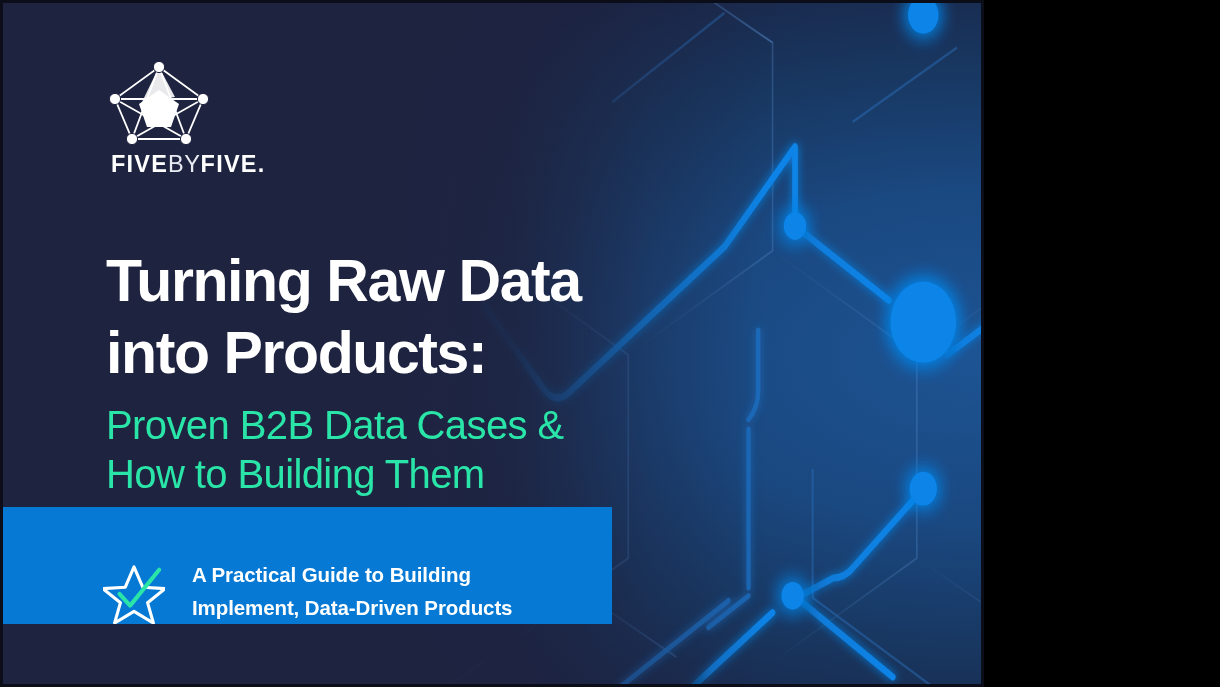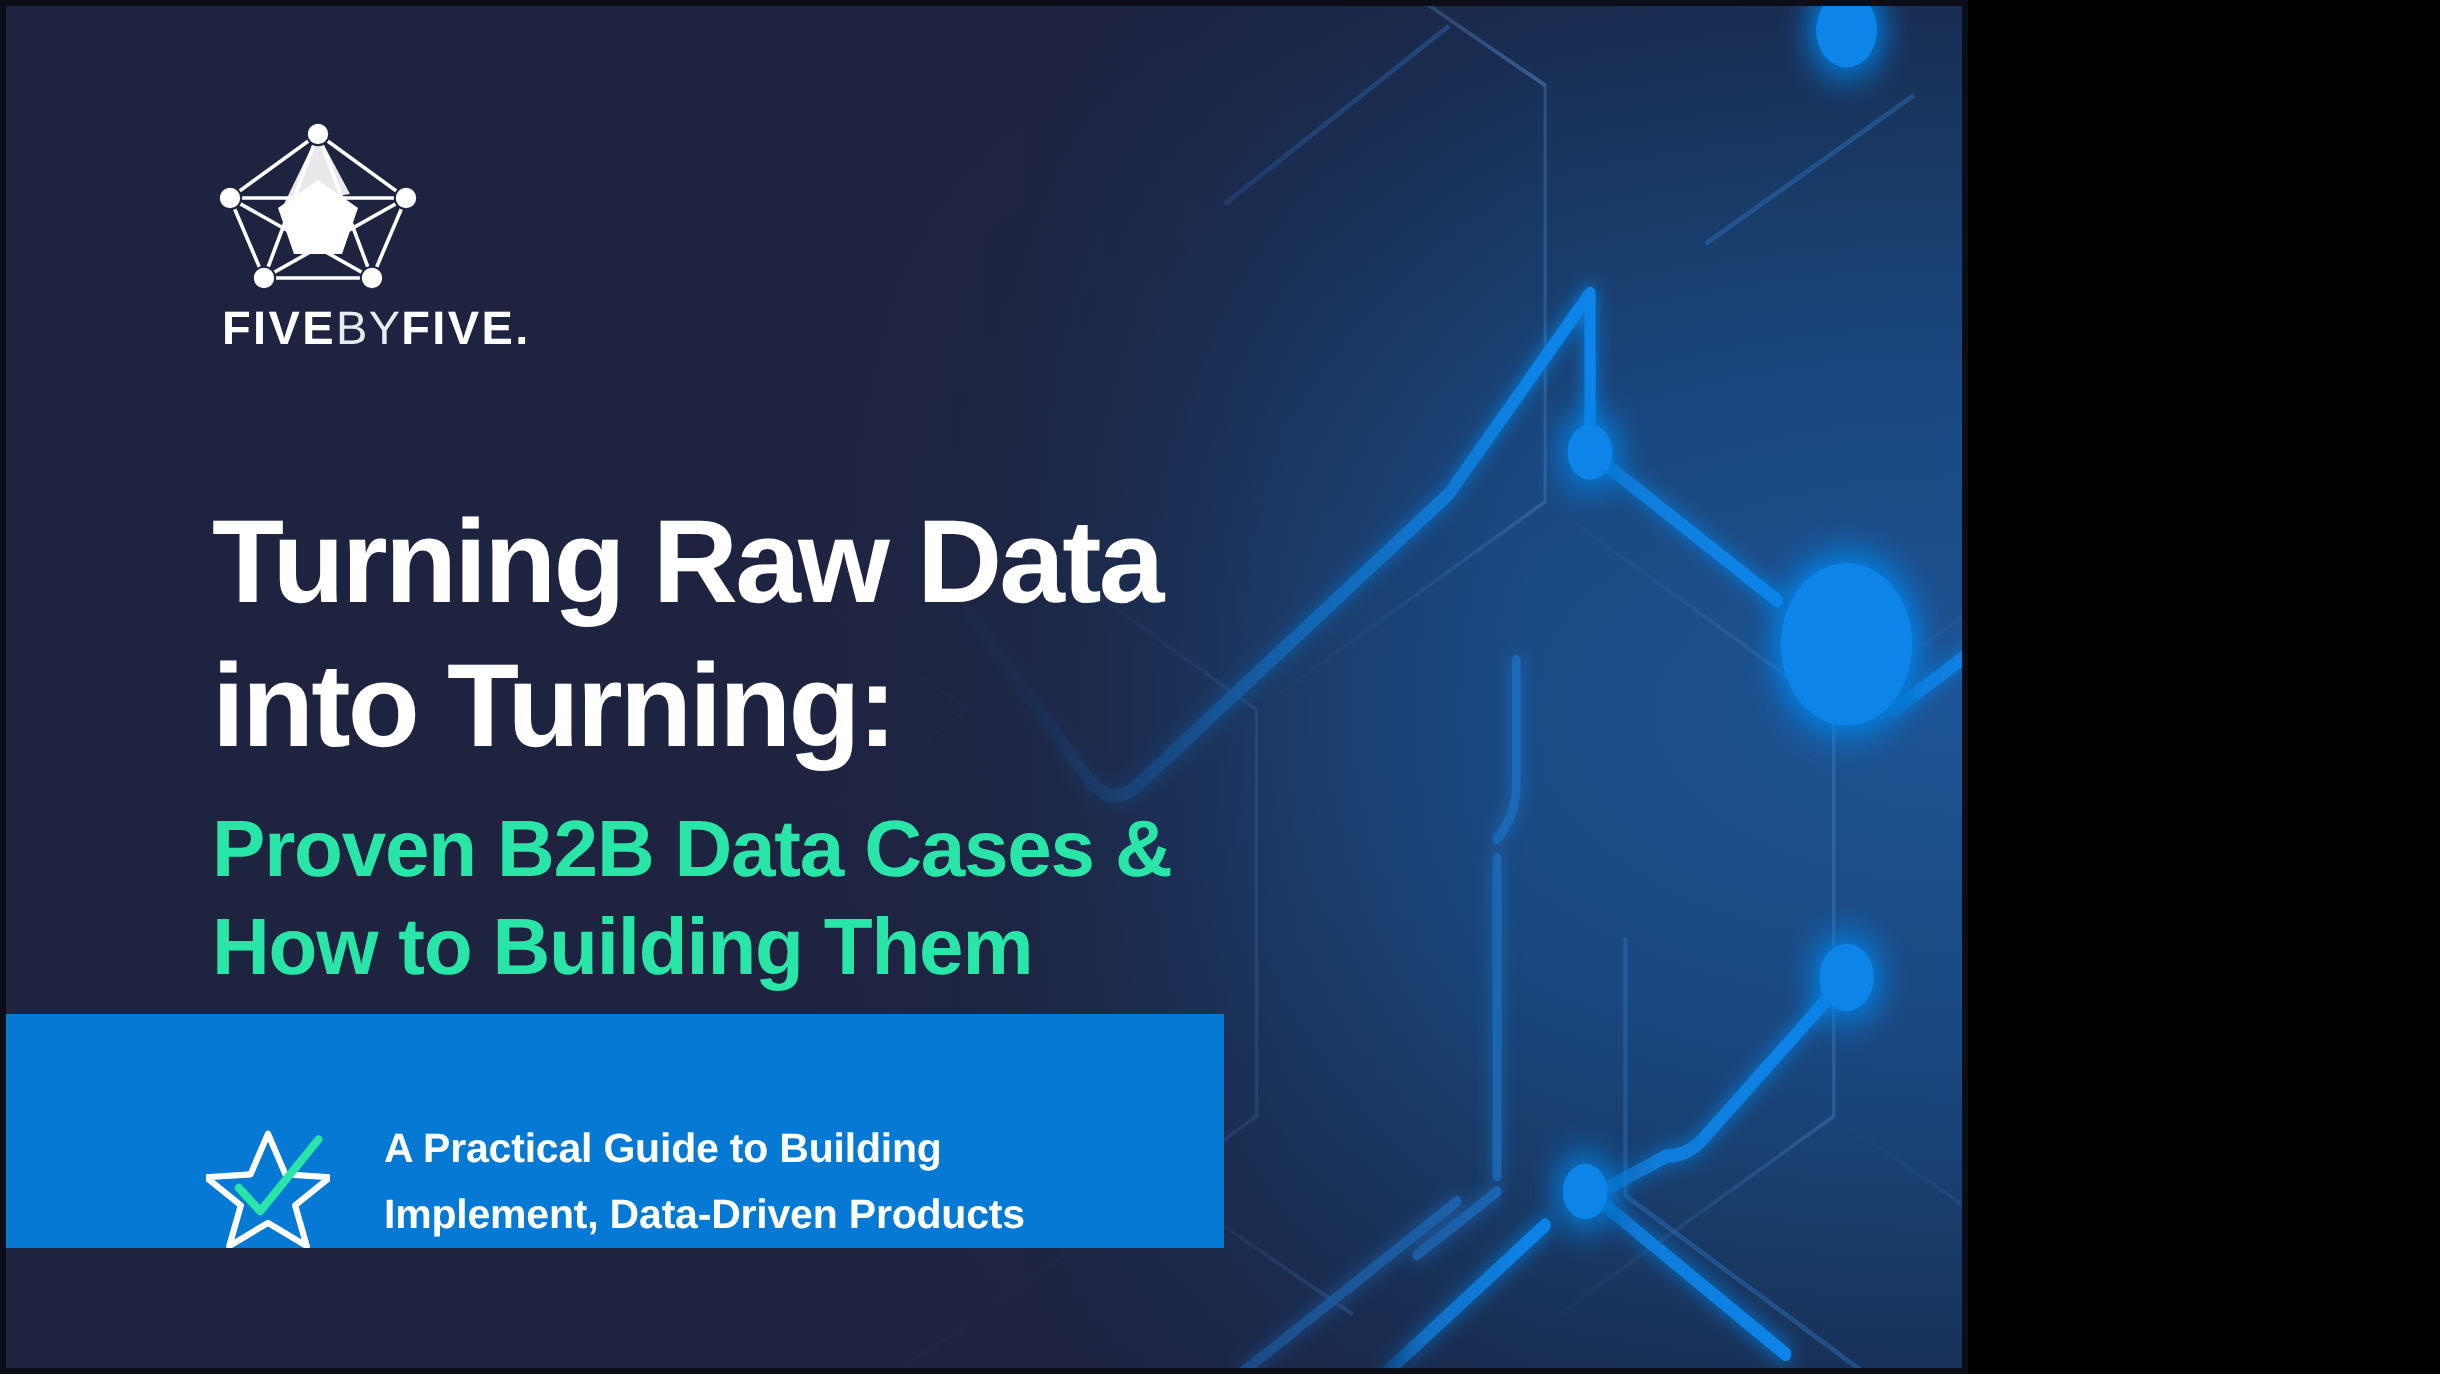--- a/index.html
+++ b/index.html
@@ -77,21 +77,21 @@
     position: absolute;
     left: 103px;
     top: 365px;
     width: 620px;
     color: #2ae5a8;
     font-size: 40px;
     font-weight: 400;
     line-height: 1.22;
     letter-spacing: -0.6px;
   }
-  .subhead .sh-line { display: block; font-weight: bold; }
+  .subhead .sh-line { display: block; }
 
   
   .banner {
     position: absolute;
     left: 0;
     top: 504px;
     width: 609px;
     height: 117px;
     background: #0579d4;
     display: flex;
@@ -217,21 +217,21 @@
         <circle cx="79" cy="80" r="5.6"></circle>
         <circle cx="25" cy="80" r="5.6"></circle>
         <circle cx="8" cy="40" r="5.6"></circle>
       </g>
     </svg>
     <div class="logo-word"><span>FIVE</span><span class="w-light">BY</span><span>FIVE</span><span class="w-dot">.</span></div>
   </div>
 
   <h1 class="headline">
     <span class="hl-line">Turning Raw Data</span>
-    <span class="hl-line">into Turning:</span>
+    <span class="hl-line">into Products:</span>
   </h1>
 
   <h2 class="subhead">
     <span class="sh-line">Proven B2B Data Cases &amp;</span>
     <span class="sh-line">How to Building Them</span>
   </h2>
 
   <div class="banner">
     <svg class="banner-icon" viewBox="0 0 64 64">
       <polygon points="32,5 41,26 64,27.5 46,42 52,63 32,51 12,63 18,42 0,27.5 23,26" fill="none" stroke="#ffffff" stroke-width="3.2" stroke-linejoin="round"></polygon>

